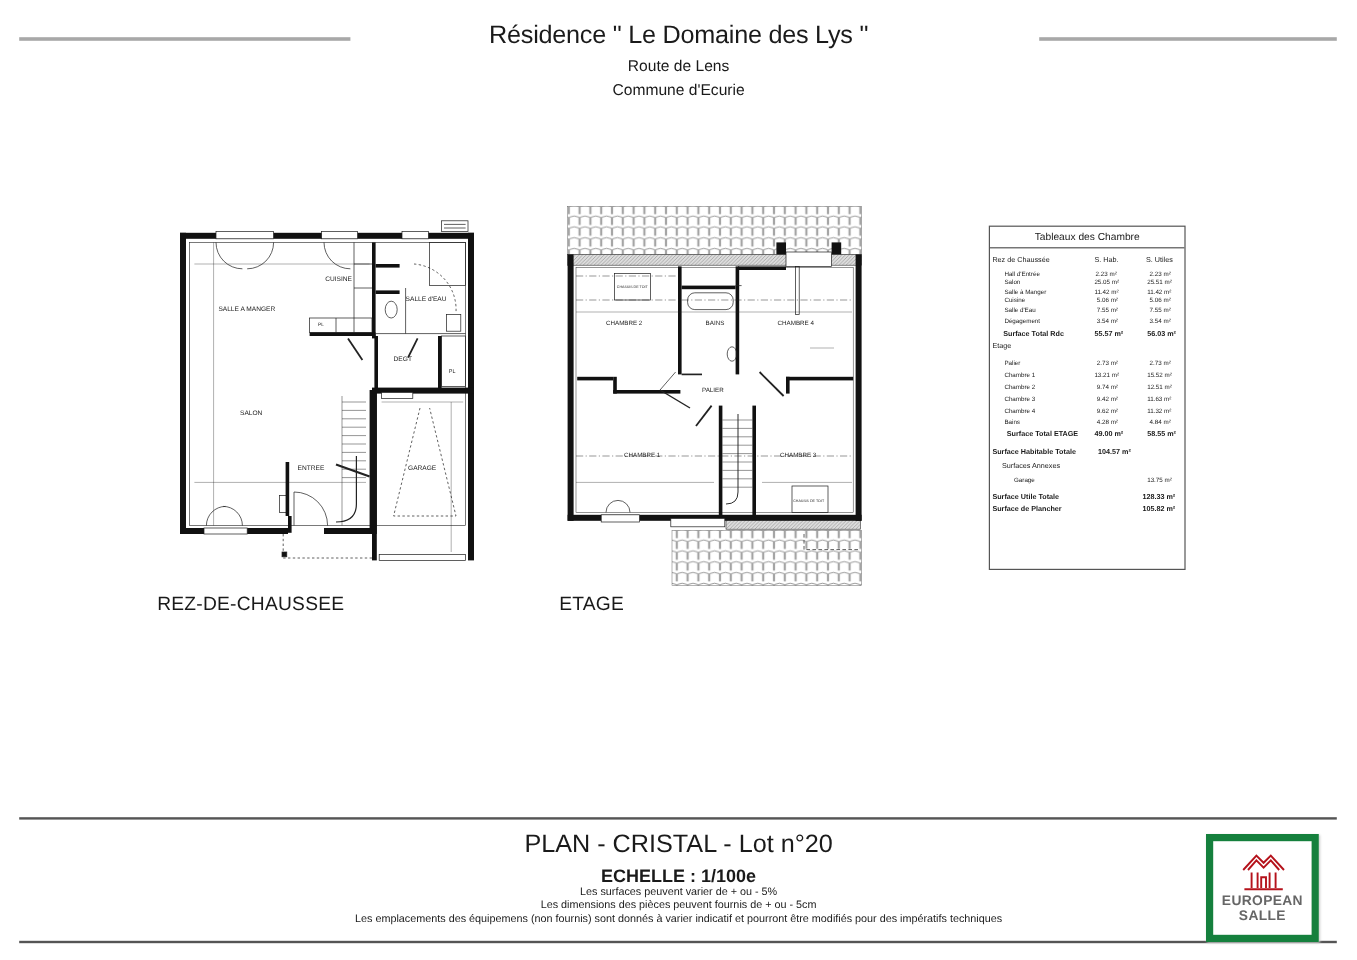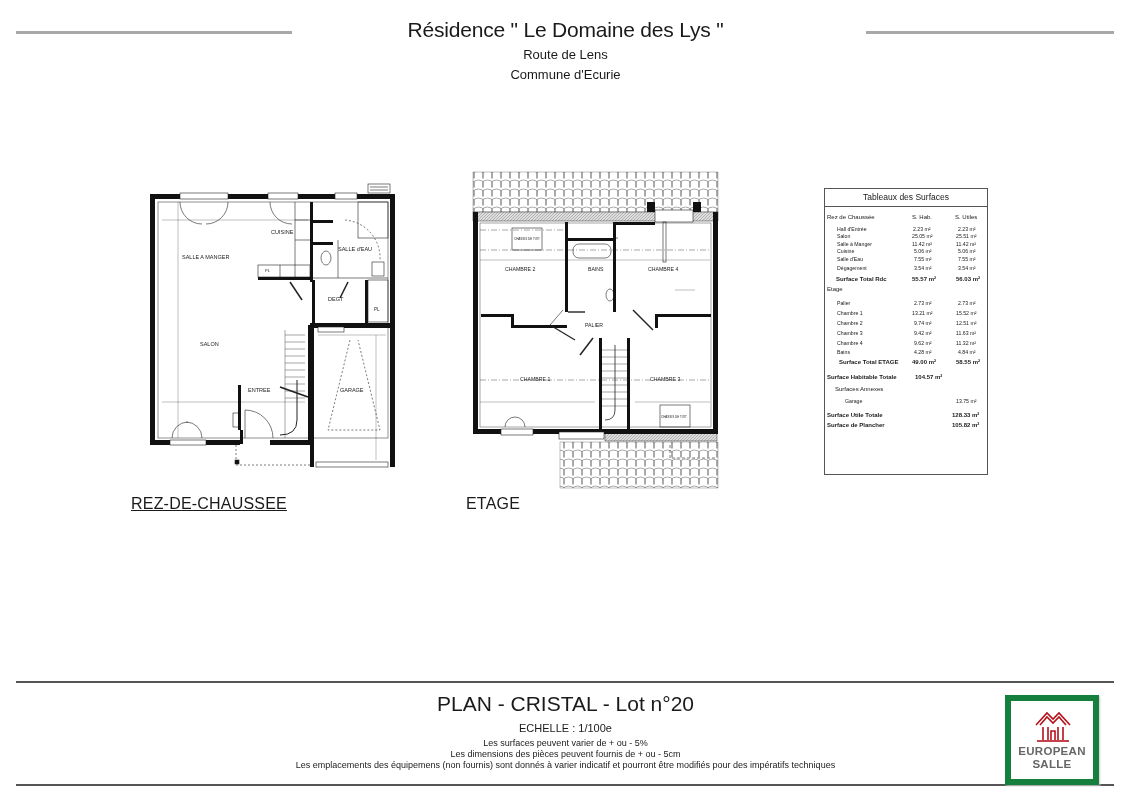--- a/index.html
+++ b/index.html
@@ -20,21 +20,21 @@
   #surf { position:absolute; left:824px; top:188px; width:164px; height:287px; border:1px solid #555; box-sizing:border-box; background:#fff; }
   #surf .head { height:17px; border-bottom:1px solid #555; text-align:center; font-size:8.5px; line-height:17px; }
   #surf .row { position:absolute; left:0; width:164px; font-size:5.2px; height:9px; line-height:9px; }
   #surf .row span { position:absolute; white-space:nowrap; }
   #surf .sec { font-size:6px; }
   #surf .bold { font-weight:bold; font-size:6px; }
 
   
   .footer-line { position:absolute; left:16px; width:1098px; height:2px; background:#555; }
   #f-title { top:692px; font-size:21px; }
-  #f-scale { top:722px; font-size:11px; }
+  #f-scale { top:722px; font-size:15px;font-weight:bold; }
   #f-n1 { top:738px; font-size:9px; }
   #f-n2 { top:749px; font-size:9px; }
   #f-n3 { top:760px; font-size:9px; }
   #logo { position:absolute; left:1005px; top:695px; width:82px; height:78px; border:6px solid #15803d; box-shadow:1px 1px 2px #ccc; background:#fff; }
   #logo .t1, #logo .t2 { position:absolute; left:0; width:82px; text-align:center; color:#666; font-weight:bold; font-size:11.5px; letter-spacing:0.3px; }
   #logo .t1 { top:44px; }
   #logo .t2 { top:57px; }
 </style>
 </head>
 <body>
@@ -228,25 +228,25 @@
     <text x="123" y="101">BAINS</text>
     <text x="183" y="101">CHAMBRE 4</text>
     <text x="120" y="157">PALIER</text>
     <text x="55" y="211">CHAMBRE 1</text>
     <text x="185" y="211">CHAMBRE 3</text>
     <text x="49" y="70" font-size="3">CHASSIS DE TOIT</text>
     <text x="196" y="248" font-size="3">CHASSIS DE TOIT</text>
   </g>
 </svg>
 
-<div class="plan-label" style="left:131px; top:495px;text-decoration:underline;">REZ-DE-CHAUSSEE</div>
+<div class="plan-label" style="left:131px; top:495px;">REZ-DE-CHAUSSEE</div>
 <div class="plan-label" style="left:466px; top:495px;">ETAGE</div>
 
 <div id="surf">
-  <div class="head">Tableaux des Surfaces</div>
+  <div class="head">Tableaux des Chambre</div>
 
   <div class="row sec" style="top:24px;">
     <span style="left:2px;">Rez de Chaussée</span>
     <span style="left:87px;">S. Hab.</span>
     <span style="left:130px;">S. Utiles</span>
   </div>
 
   <div class="row" style="top:36px;">
     <span style="left:12px;">Hall d'Entrée</span>
     <span style="left:88px;">2.23 m²</span>

